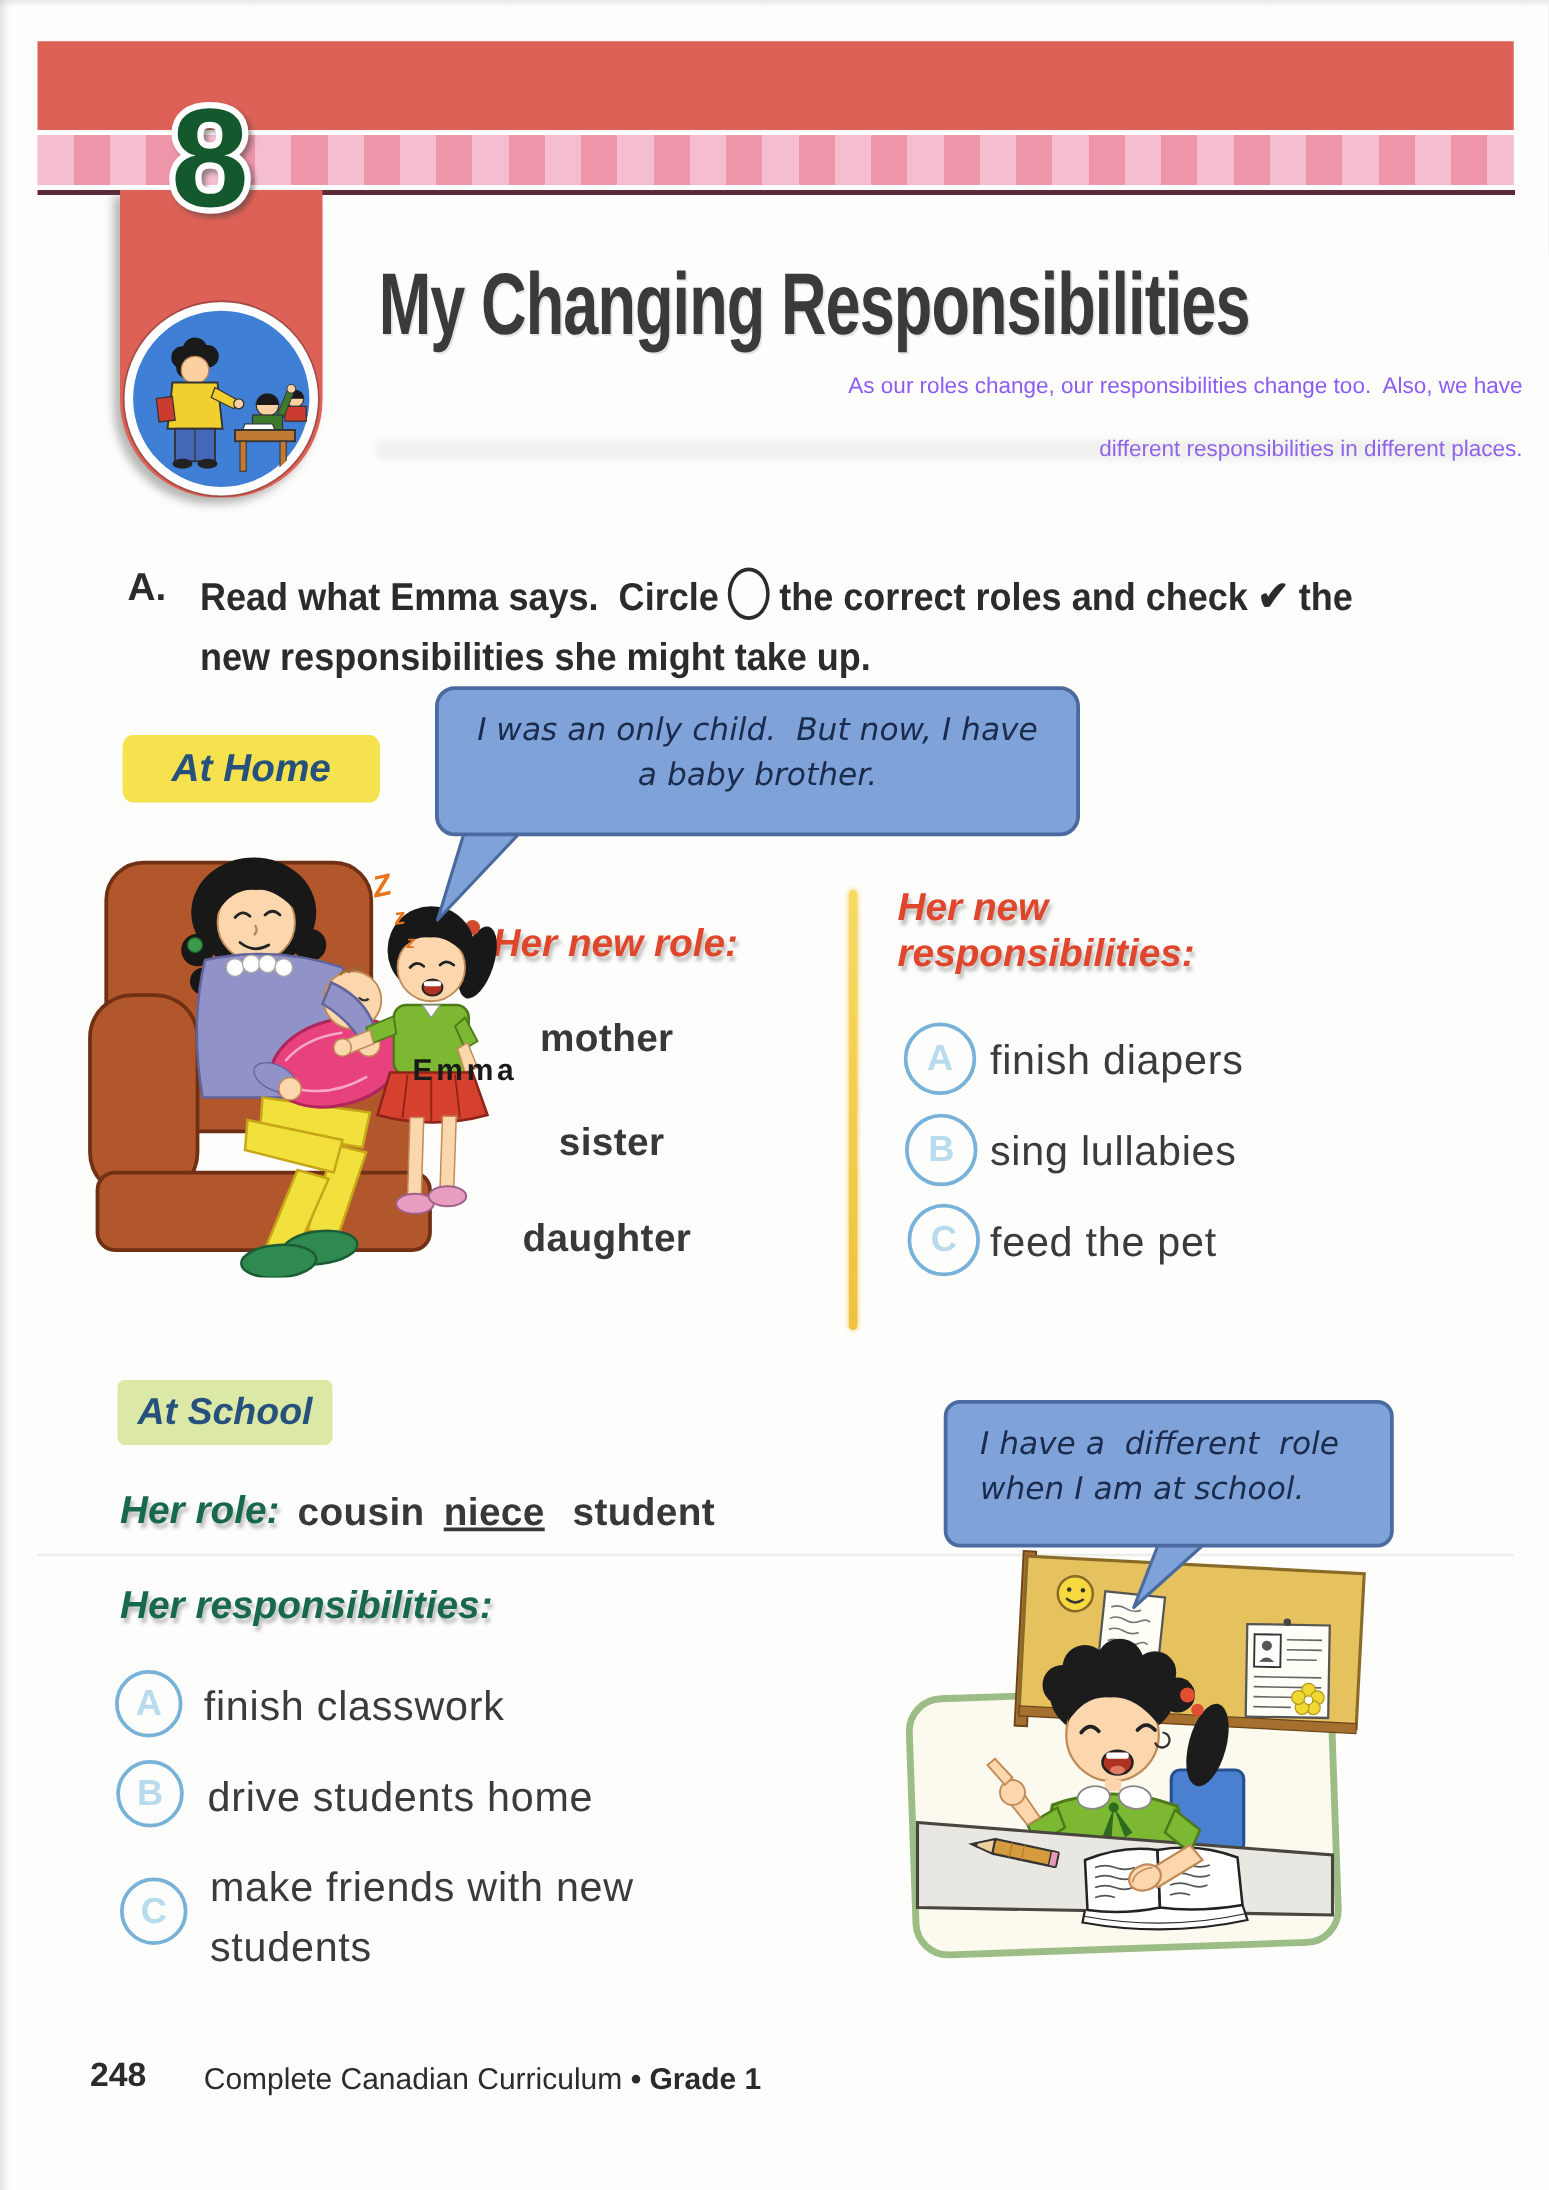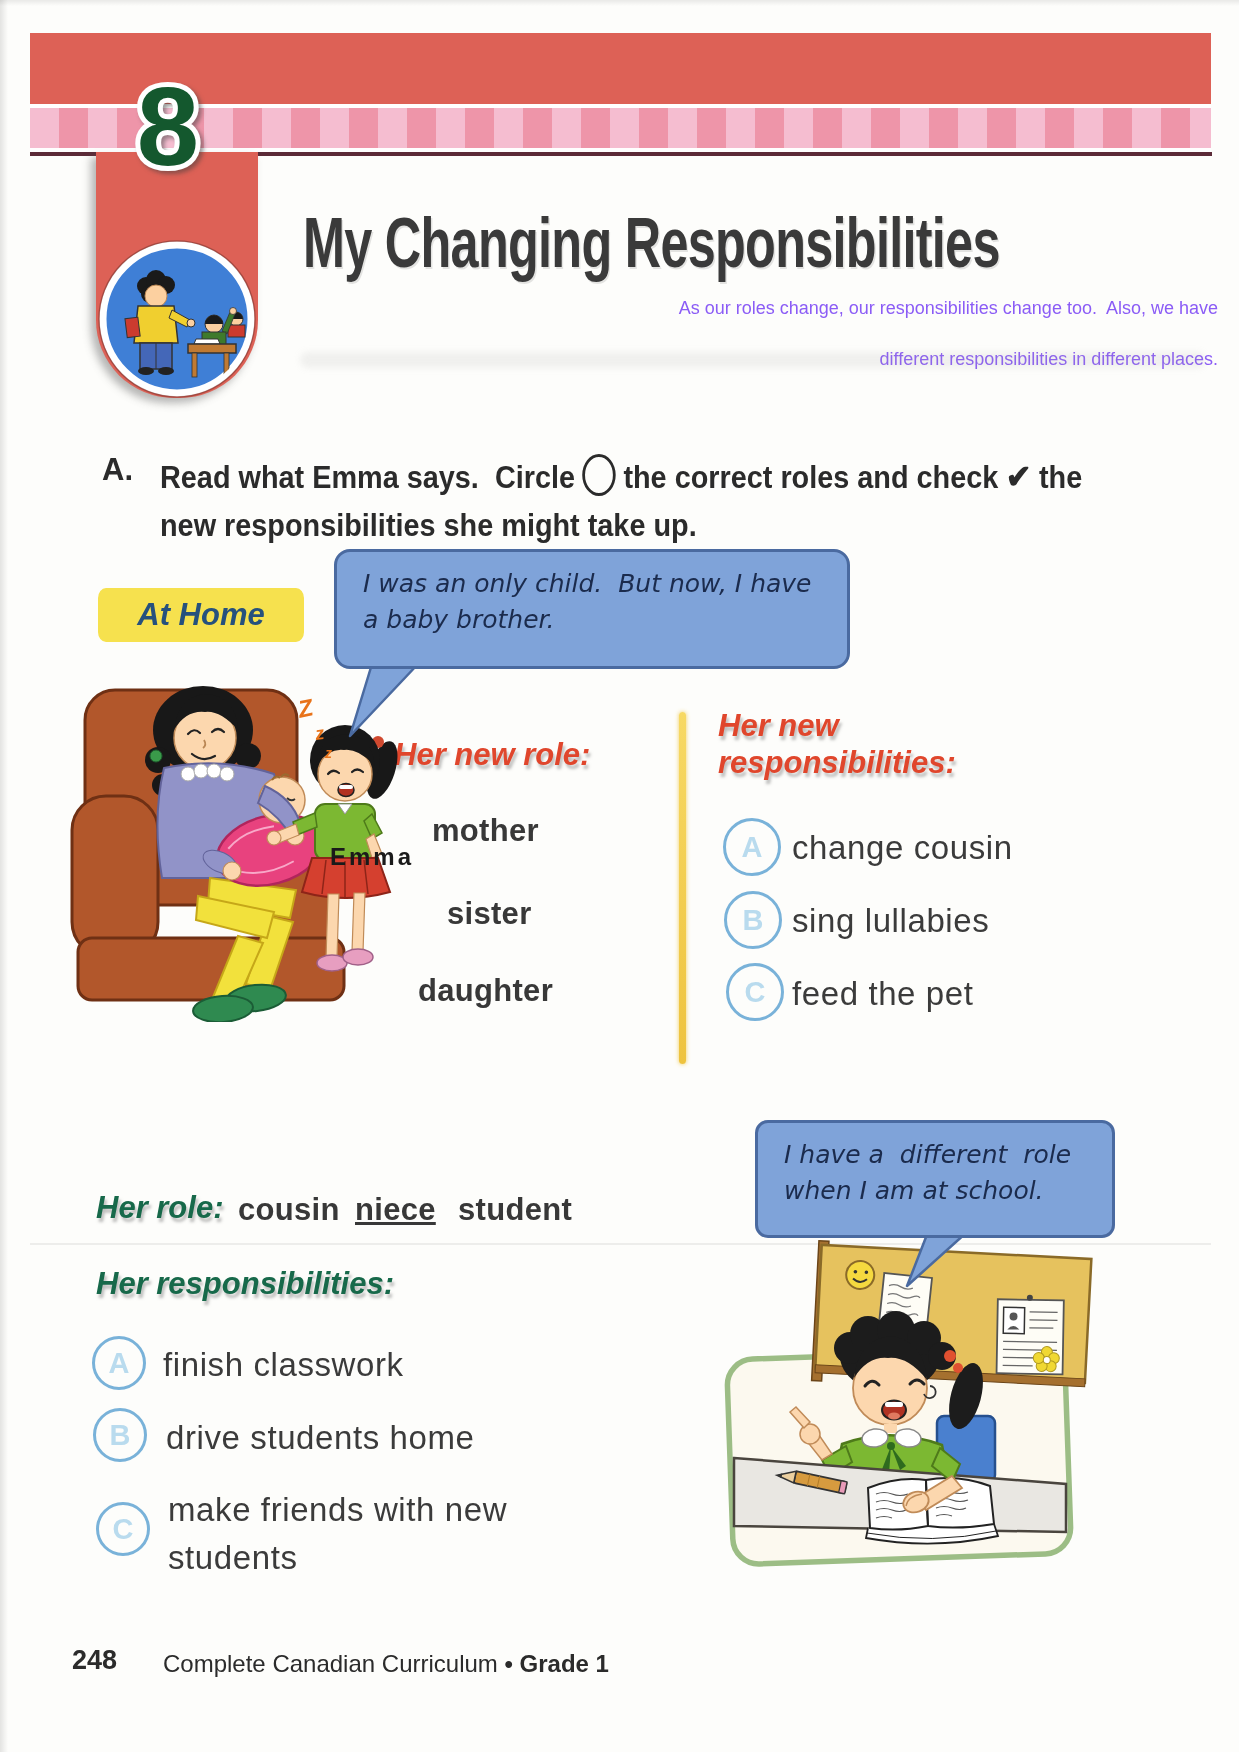--- a/index.html
+++ b/index.html
@@ -39,21 +39,21 @@
   .hl{display:flex;align-items:center;justify-content:center;font-weight:bold;
     font-style:italic;color:#26517d;z-index:2;}
   .hl-home{left:98px;top:588px;width:206px;height:54px;background:#f6e14e;font-size:31px;
     border-radius:8px/10px;}
   .hl-school{left:94px;top:1104px;width:172px;height:52px;background:#dbe8a6;font-size:30px;
     border-radius:6px;}
 
   .bubble{background:#7fa3d9;border:3px solid #4a6aa0;border-radius:16px;color:#1b2b4d;
     font-style:italic;font-size:25px;font-weight:500;line-height:1.42;
     font-family:"DejaVu Sans",sans-serif;padding:14px 26px;white-space:pre-wrap;z-index:5;}
-  .bubble1{left:334px;top:549px;width:458px;height:86px;}
+  .bubble1{left:348px;top:549px;width:458px;height:86px;text-align:center;}
   .bubble2{left:755px;top:1120px;width:302px;height:84px;border-radius:13px;}
   .tail{z-index:4;}
 
   .script-red{font-style:italic;font-weight:bold;color:#e0462c;font-size:31px;
     text-shadow:2px 4px 3px rgba(130,130,130,.5);line-height:1.18;}
   .script-green{font-style:italic;font-weight:bold;color:#17694a;font-size:31px;
     text-shadow:2px 4px 3px rgba(130,130,130,.5);}
   .opt-word{font-weight:bold;font-size:31px;color:#383838;letter-spacing:.3px;}
   .emma-label{left:330px;top:843px;font-weight:bold;font-size:24px;color:#1a1a1a;
     letter-spacing:3px;z-index:3;}
@@ -240,30 +240,33 @@
 
   <div class="abs divider"></div>
 
   <div class="abs script-red" style="left:718px;top:708px;">
     <span>Her new</span><br>
     <span>responsibilities:</span>
   </div>
   <div class="abs ans-circle" style="left:723px;top:818px;">
       <span>A</span>
     </div>
-  <div class="abs ans-label" style="left:792px;top:824px;">change cousin</div>
+  <div class="abs ans-label" style="left:792px;top:824px;">finish diapers</div>
   <div class="abs ans-circle" style="left:724px;top:891px;">
       <span>B</span>
     </div>
   <div class="abs ans-label" style="left:792px;top:897px;">sing lullabies</div>
   <div class="abs ans-circle" style="left:726px;top:963px;">
       <span>C</span>
     </div>
   <div class="abs ans-label" style="left:792px;top:970px;">feed the pet</div>
 
+  <div class="abs hl hl-school">
+      <span>At School</span>
+    </div>
 
   <div class="abs script-green" style="left:96px;top:1190px;">Her role:</div>
   <div class="abs opt-word" style="left:238px;top:1192px;">cousin</div>
   <div class="abs opt-word" style="left:355px;top:1192px;text-decoration:underline;">niece</div>
   <div class="abs opt-word" style="left:458px;top:1192px;">student</div>
 
   <div class="abs bubble bubble2"><span>I have a  different  role</span><br><span>when I am at school.</span></div>
   <svg class="abs tail" style="left:895px;top:1228px;" width="90" height="64" viewBox="0 0 90 64">
     <polygon points="33,4 72,4 12,58" fill="#7fa3d9" stroke="#4a6aa0" stroke-width="2.5" stroke-linejoin="round"></polygon>
   </svg>

